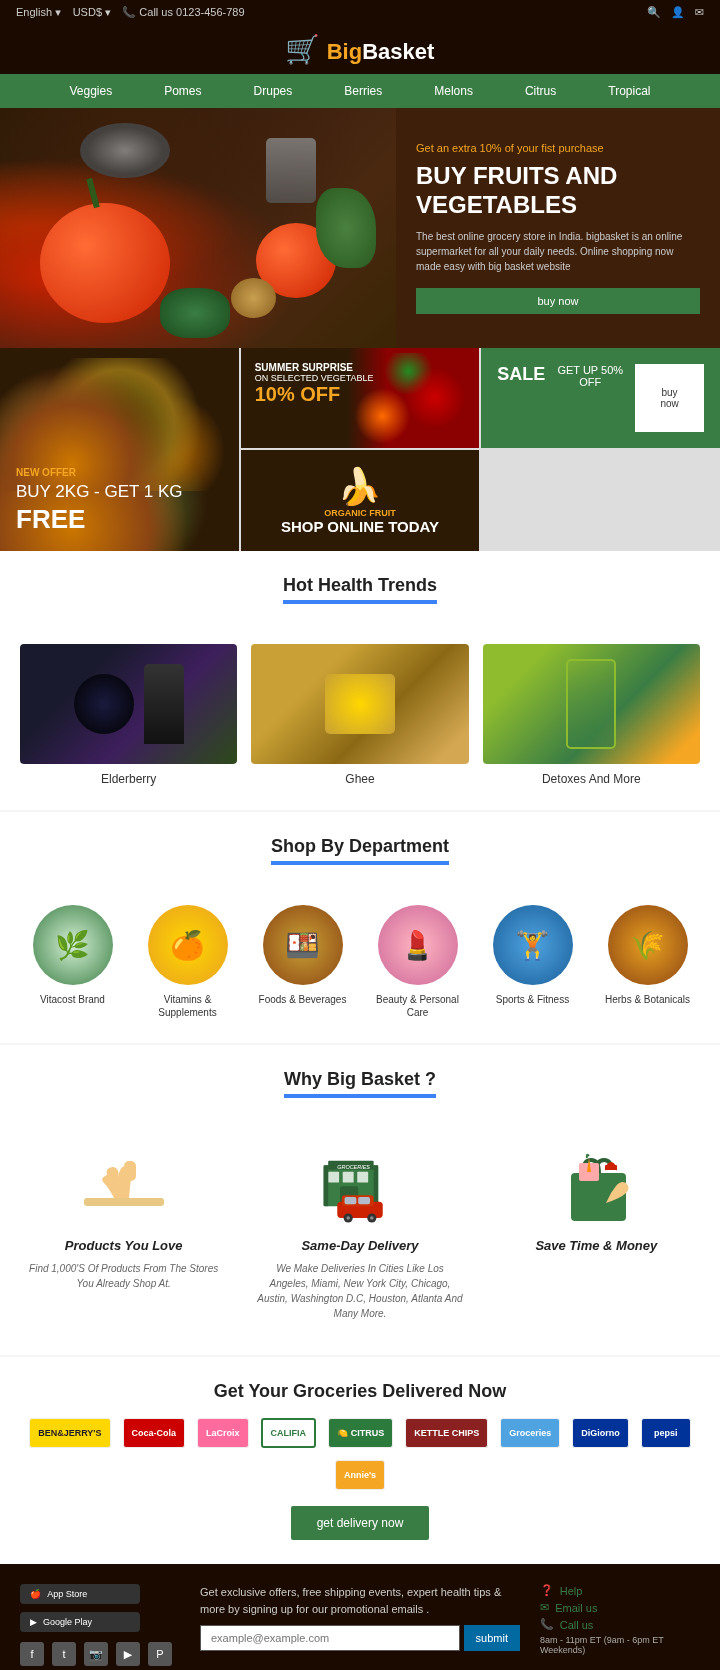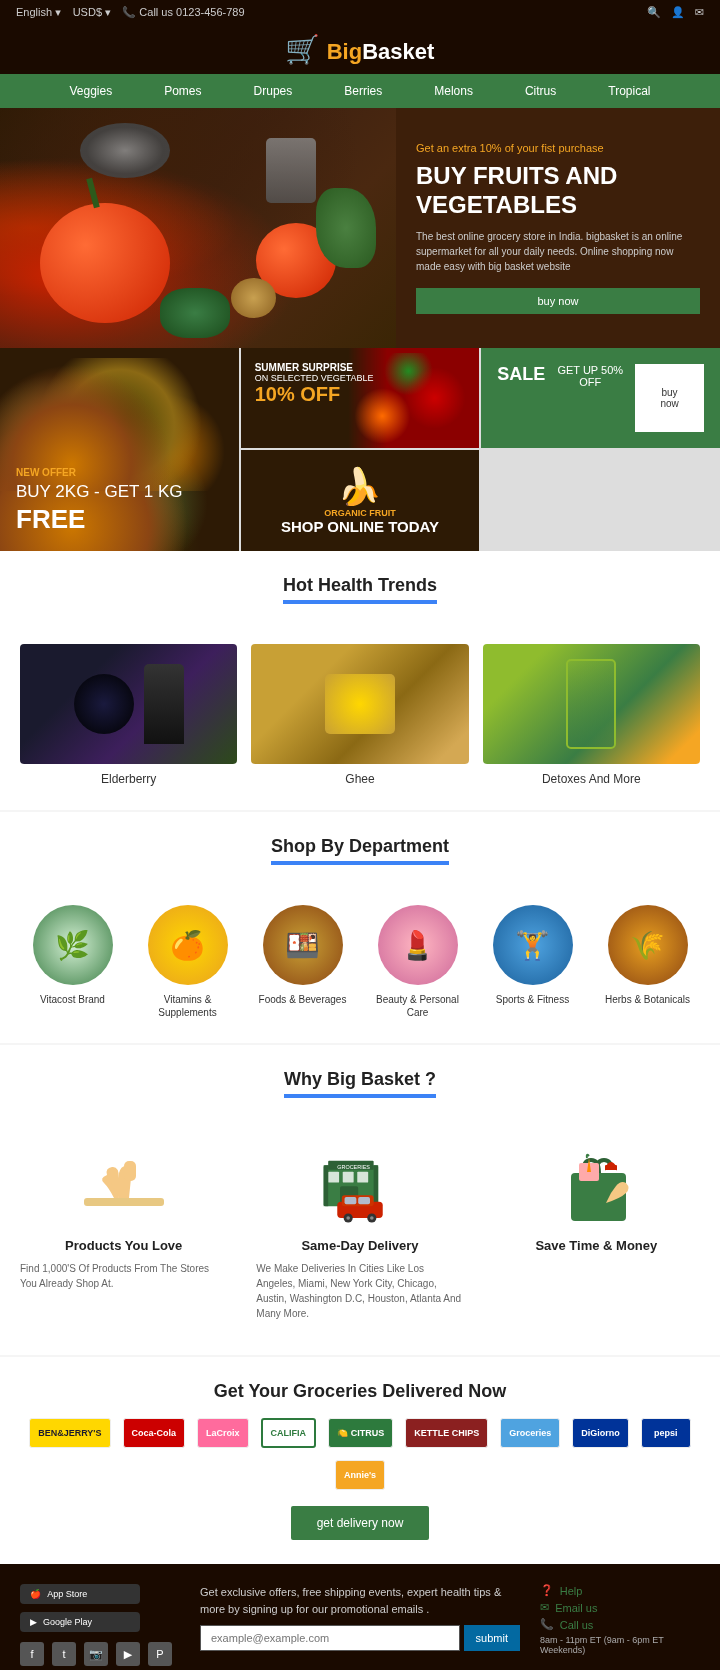--- a/index.html
+++ b/index.html
@@ -69,21 +69,21 @@
     .dept-circle { width: 80px; height: 80px; border-radius: 50%; overflow: hidden; margin: 0 auto 8px; }
     .dept-vitacost { background: radial-gradient(circle, #d4f0d4, #3a7d44); }
     .dept-vitamins { background: radial-gradient(circle, #ffd700, #e8a020); }
     .dept-foods { background: radial-gradient(circle, #c8a035, #8b4513); }
     .dept-beauty { background: radial-gradient(circle, #ffb6c1, #cc6699); }
     .dept-sports { background: radial-gradient(circle, #4fa3e0, #1a5f9a); }
     .dept-herbs { background: radial-gradient(circle, #e8a020, #8b4513); }
     .dept-label { font-size: 10px; color: #333; line-height: 1.3; }
 
     
-    .why-grid { display: grid; grid-template-columns: 1fr 1fr 1fr; gap: 29px; padding: 10px 0; }
+    .why-grid { display: grid; grid-template-columns: 1fr 1fr 1fr; gap: 29px; text-align: center; padding: 10px 0; font-style: italic; }
     .why-item { display: flex; flex-direction: column; align-items: center; }
     .why-icon { width: 100px; height: 80px; margin-bottom: 10px; display: flex; align-items: center; justify-content: center; font-size: 50px; }
     .why-title { font-size: 13px; font-weight: bold; color: #222; margin-bottom: 8px; }
     .why-desc { font-size: 10px; color: #666; line-height: 1.5; }
 
     
     .delivery-section { background: #fff; padding: 24px 20px; text-align: center; }
     .delivery-title { font-size: 18px; font-weight: bold; color: #222; margin-bottom: 16px; }
     .brands-row { display: flex; align-items: center; justify-content: center; gap: 12px; flex-wrap: wrap; margin-bottom: 16px; }
     .brand-logo { height: 30px; padding: 4px 8px; background: #f9f9f9; border: 1px solid #eee; border-radius: 3px; font-size: 9px; font-weight: bold; display: flex; align-items: center; justify-content: center; min-width: 50px; }

